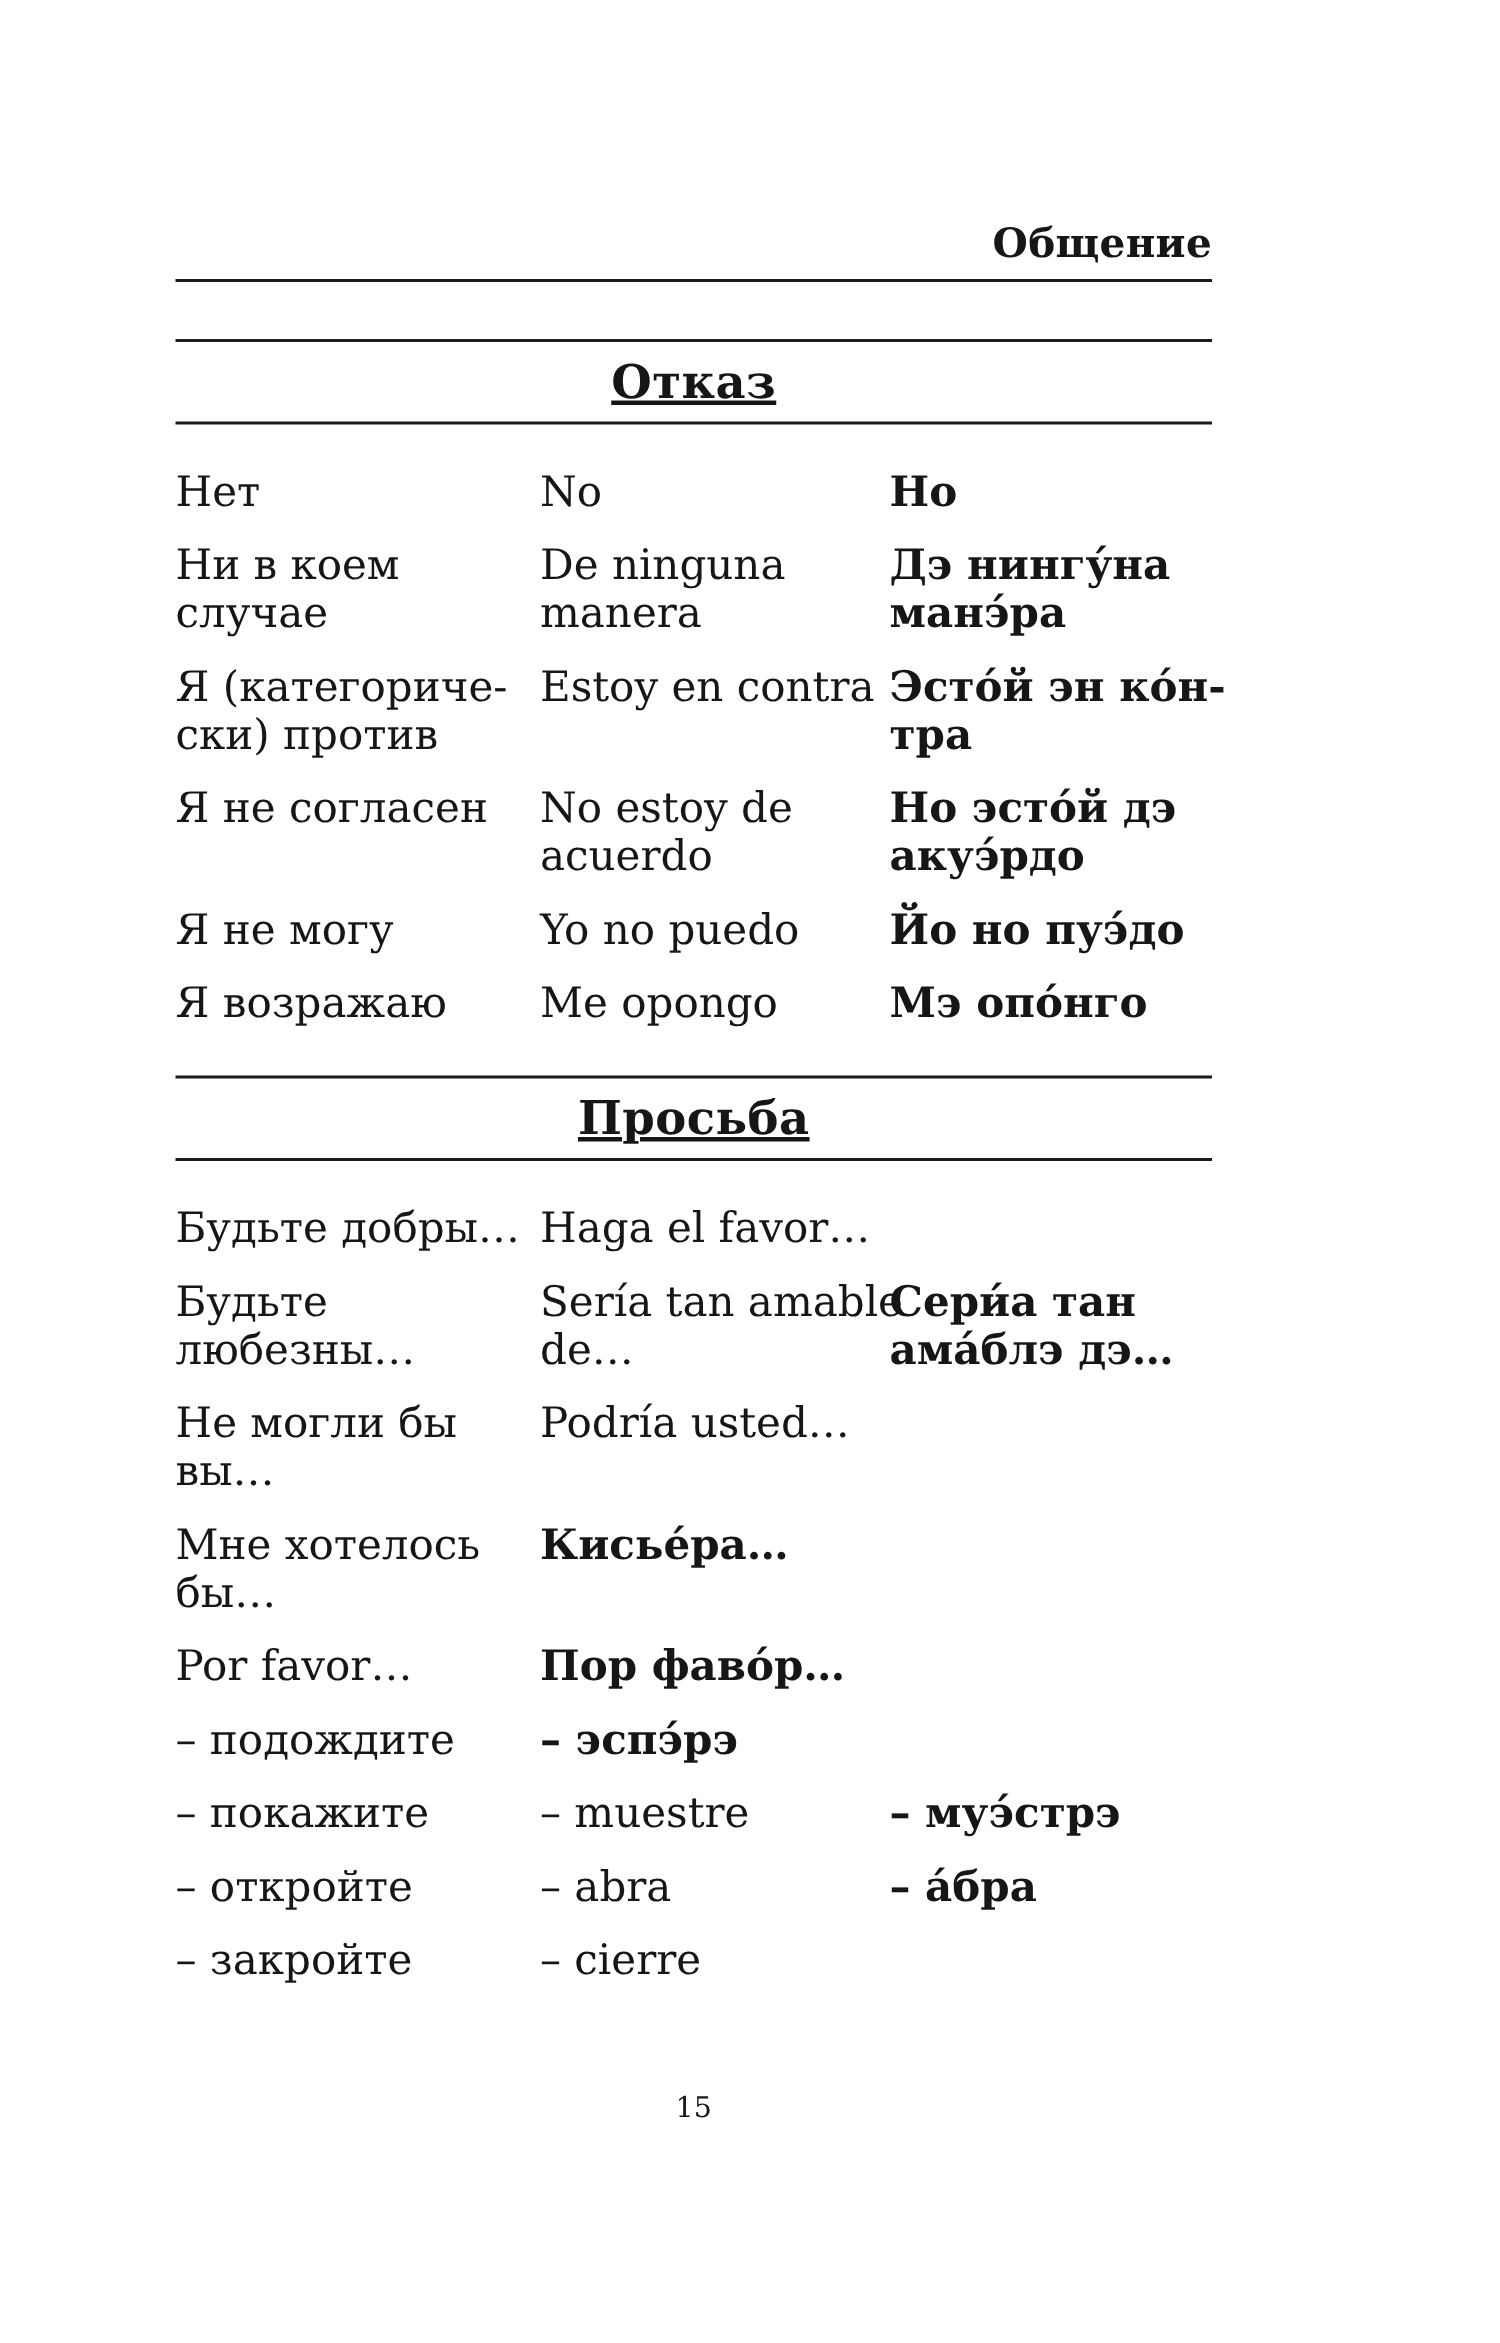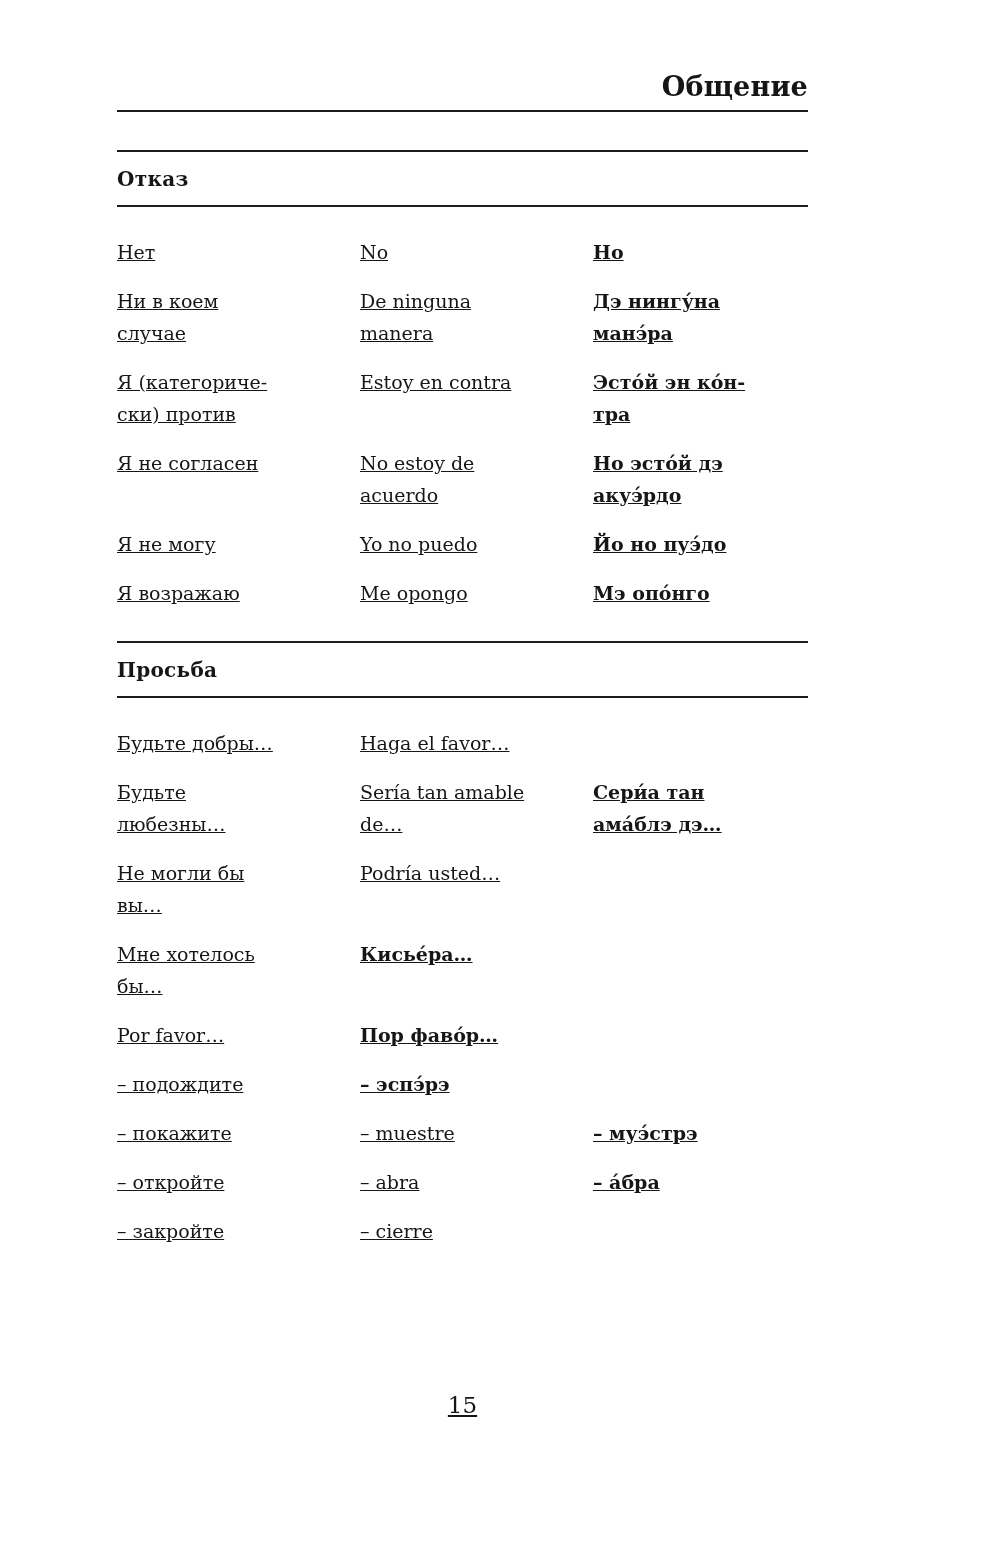--- a/index.html
+++ b/index.html
@@ -12,21 +12,22 @@
     height: 1562px;
     position: relative;
     font-family: "DejaVu Serif", "Liberation Serif", serif;
     color: #161616;
     overflow: hidden;
   }
   .page {
     position: relative;
     width: 691px;
     margin-left: 117px;
-    padding-top: 72px;
+    padding-top: 104px;
+    margin-top: 44px;
   }
   .running-header {
     text-align: right;
     font-size: 27px;
     line-height: 30px;
     font-weight: bold;
     letter-spacing: 0.2px;
   }
   .header-rule {
     border: none;
@@ -36,51 +37,51 @@
   .section-head {
     border-top: 2.5px solid #1c1c1c;
     border-bottom: 2.5px solid #1c1c1c;
     margin-top: 38px;
     padding: 9px 0 8px 0;
   }
   .section-head.second {
     margin-top: 32px;
   }
   .section-title {
-    font-size: 20px;
+    text-align: center;
+    font-size: 31px;
     line-height: 36px;
     font-weight: bold;
     letter-spacing: 0.3px;
+    text-decoration: underline;
   }
   .phrase-table {
     margin-top: 29px;
   }
   .phrase-row {
     display: grid;
     grid-template-columns: 243px 233px 215px;
     margin-bottom: 17px;
   }
   .cell {
-    font-size: 19px;
+    font-size: 28px;
     line-height: 32px;
     white-space: pre;
-    text-decoration: underline;
   }
   .cell.tr {
     font-weight: bold;
   }
   .page-number {
     position: absolute;
     top: 1390px;
     left: 117px;
     width: 691px;
     text-align: center;
-    font-size: 23px;
+    font-size: 19px;
     line-height: 30px;
-    text-decoration: underline;
   }
 </style>
 </head>
 <body>
 
 <div class="page">
 
   <div class="running-header">Общение</div>
   <hr class="header-rule">
 

